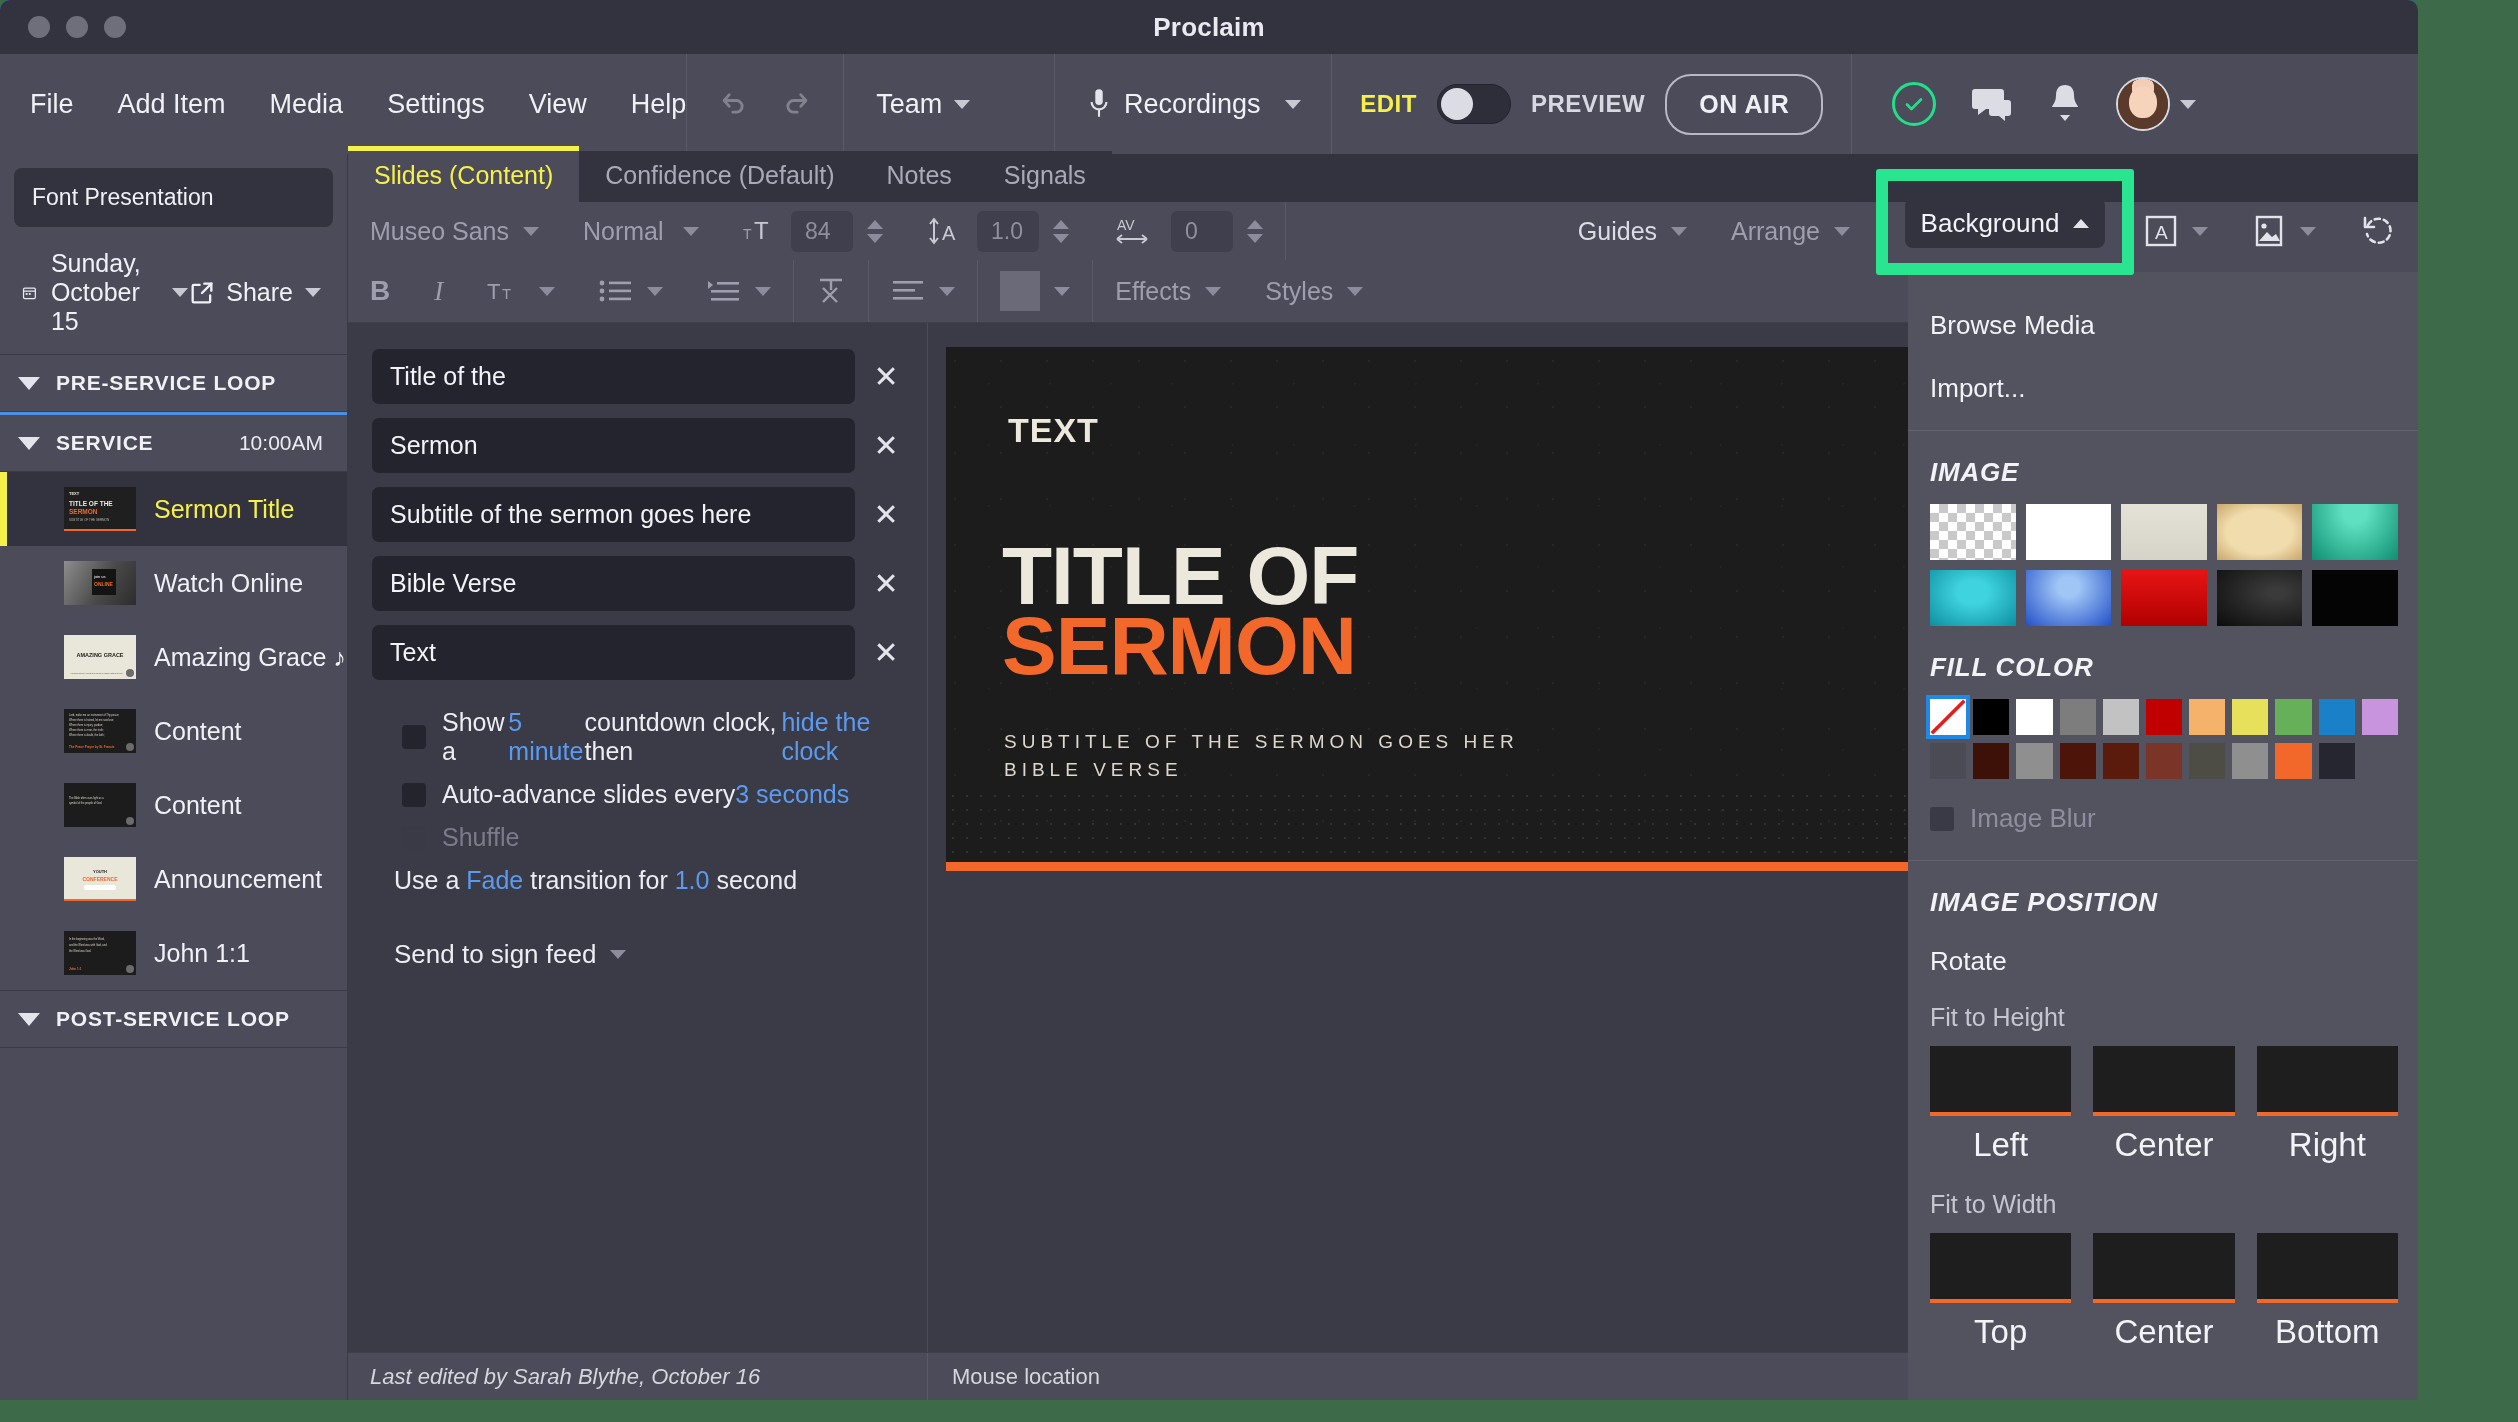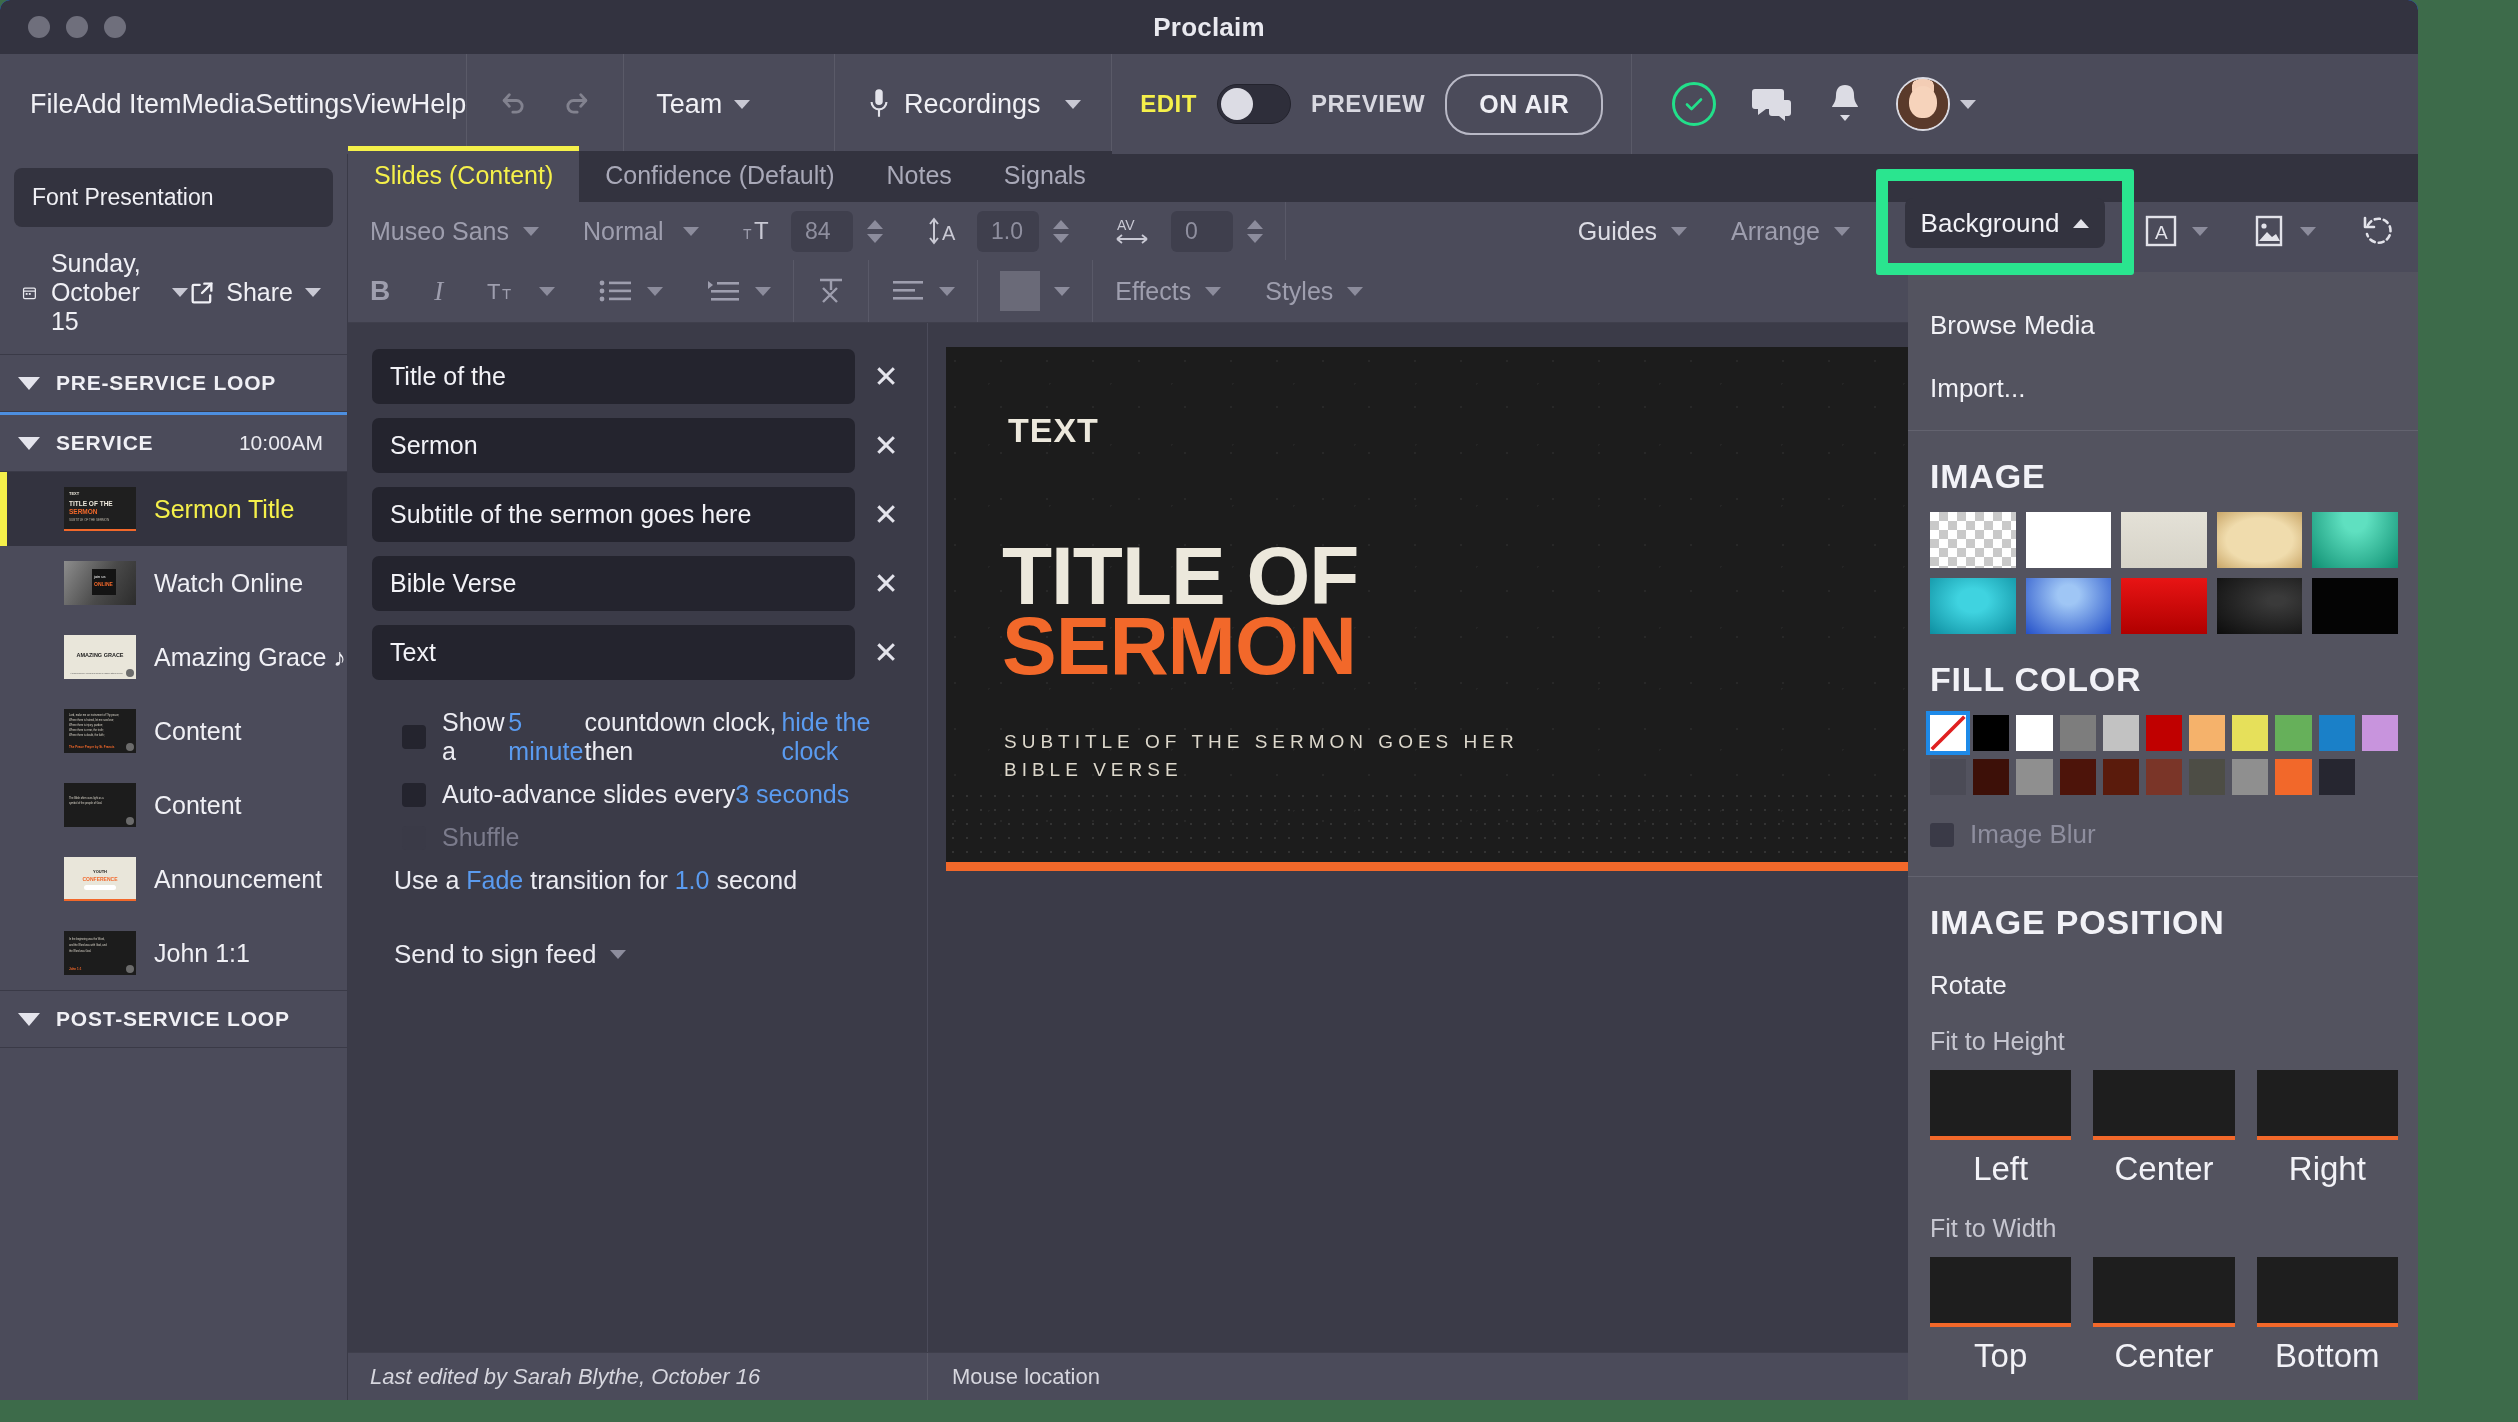--- a/index.html
+++ b/index.html
@@ -28,21 +28,21 @@
   .win-title {
     position: absolute; left: 0; right: 0; text-align: center;
     color: #e9e9ef; font-size: 26px; font-weight: bold;
     letter-spacing: .2px;
   }
   
   .menubar {
     height: 100px; background: #4b4b5a;
     display: flex; align-items: stretch;
   }
-  .menu-items { display: flex; align-items: center; padding-left: 30px; }
+  .menu-items { display: flex; align-items: center; padding-left: 30px; gap: 44px; }
   .menu-item { color: #f0f0f5; font-size: 27px; cursor: default; }
   .mb-sep { width: 1px; background: #5a5a68; margin: 0; align-self: stretch; }
   .undo-grp { display: flex; align-items: center; gap: 28px; padding: 0 30px; }
   .icon-undo, .icon-redo { width: 34px; height: 28px; opacity: .42; }
   .team-grp { display: flex; align-items: center; padding: 0 32px; min-width: 210px; }
   .rec-grp { display: flex; align-items: center; justify-content: center; flex: 0 0 276px; gap: 12px;}
   .edit-grp { display: flex; align-items: center; gap: 20px; padding: 0 28px; }
   .right-grp { display: flex; align-items: center; gap: 34px; padding: 0 34px 0 40px; }
   .dd-caret { display: inline-block; width: 0; height: 0;
     border-left: 8px solid transparent; border-right: 8px solid transparent;
@@ -197,22 +197,22 @@
   .status-left { width: 580px; padding-left: 22px; color: #d6d6de; font-size: 22px; font-style: italic;
                  border-right: 1px solid #5a5a68; height:100%; display:flex; align-items:center;}
   .status-right { padding-left: 24px; color: #d6d6de; font-size: 22px; }
   
   .bg-panel {
     position: absolute; left: 1908px; top: 272px; width: 512px; height: 1128px;
     background: #53535f; z-index: 40;
   }
   .bg-menuitem { color: #f2f2f7; font-size: 26px; padding: 16px 0 16px 22px; }
   .bg-div { height: 1px; background: #63636f; margin: 10px 0 0 0; }
-  .bg-sect { color: #f2f2f7; font-size: 34px; font-weight: bold; letter-spacing: .8px;
-             padding: 26px 0 16px 22px; }
+  .bg-sect { color: #f2f2f7; font-size: 26px; font-weight: bold; letter-spacing: .8px;
+             padding: 26px 0 16px 22px; font-style: italic; }
   .sw-grid { display: grid; grid-template-columns: repeat(5, 1fr); gap: 10px; padding: 0 22px; }
   .sw-img { height: 56px; }
   .fc-grid { display: grid; grid-template-columns: repeat(11, 1fr); gap: 7px; padding: 0 22px; }
   .fc { height: 36px; }
   .fc.sel { outline: 4px solid #1e8ae8; outline-offset: 0; }
   .blur-row { display:flex; align-items:center; padding: 24px 0 0 22px; }
   .blur-cb { width: 24px; height: 24px; background:#3a3a47; border-radius:3px; margin-right:16px;}
   .blur-txt { color:#8e8e9e; font-size: 26px; }
   .pos-lbl { color:#f2f2f7; font-size: 26px; padding: 12px 0 0 22px;}
   .fit-lbl { color:#c6c6d0; font-size: 25px; padding: 26px 0 14px 22px;}

